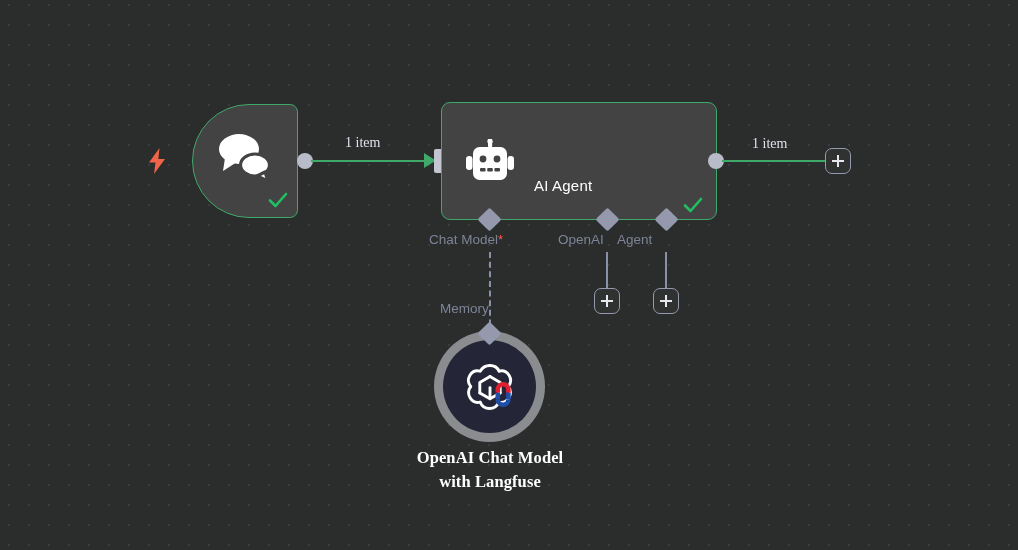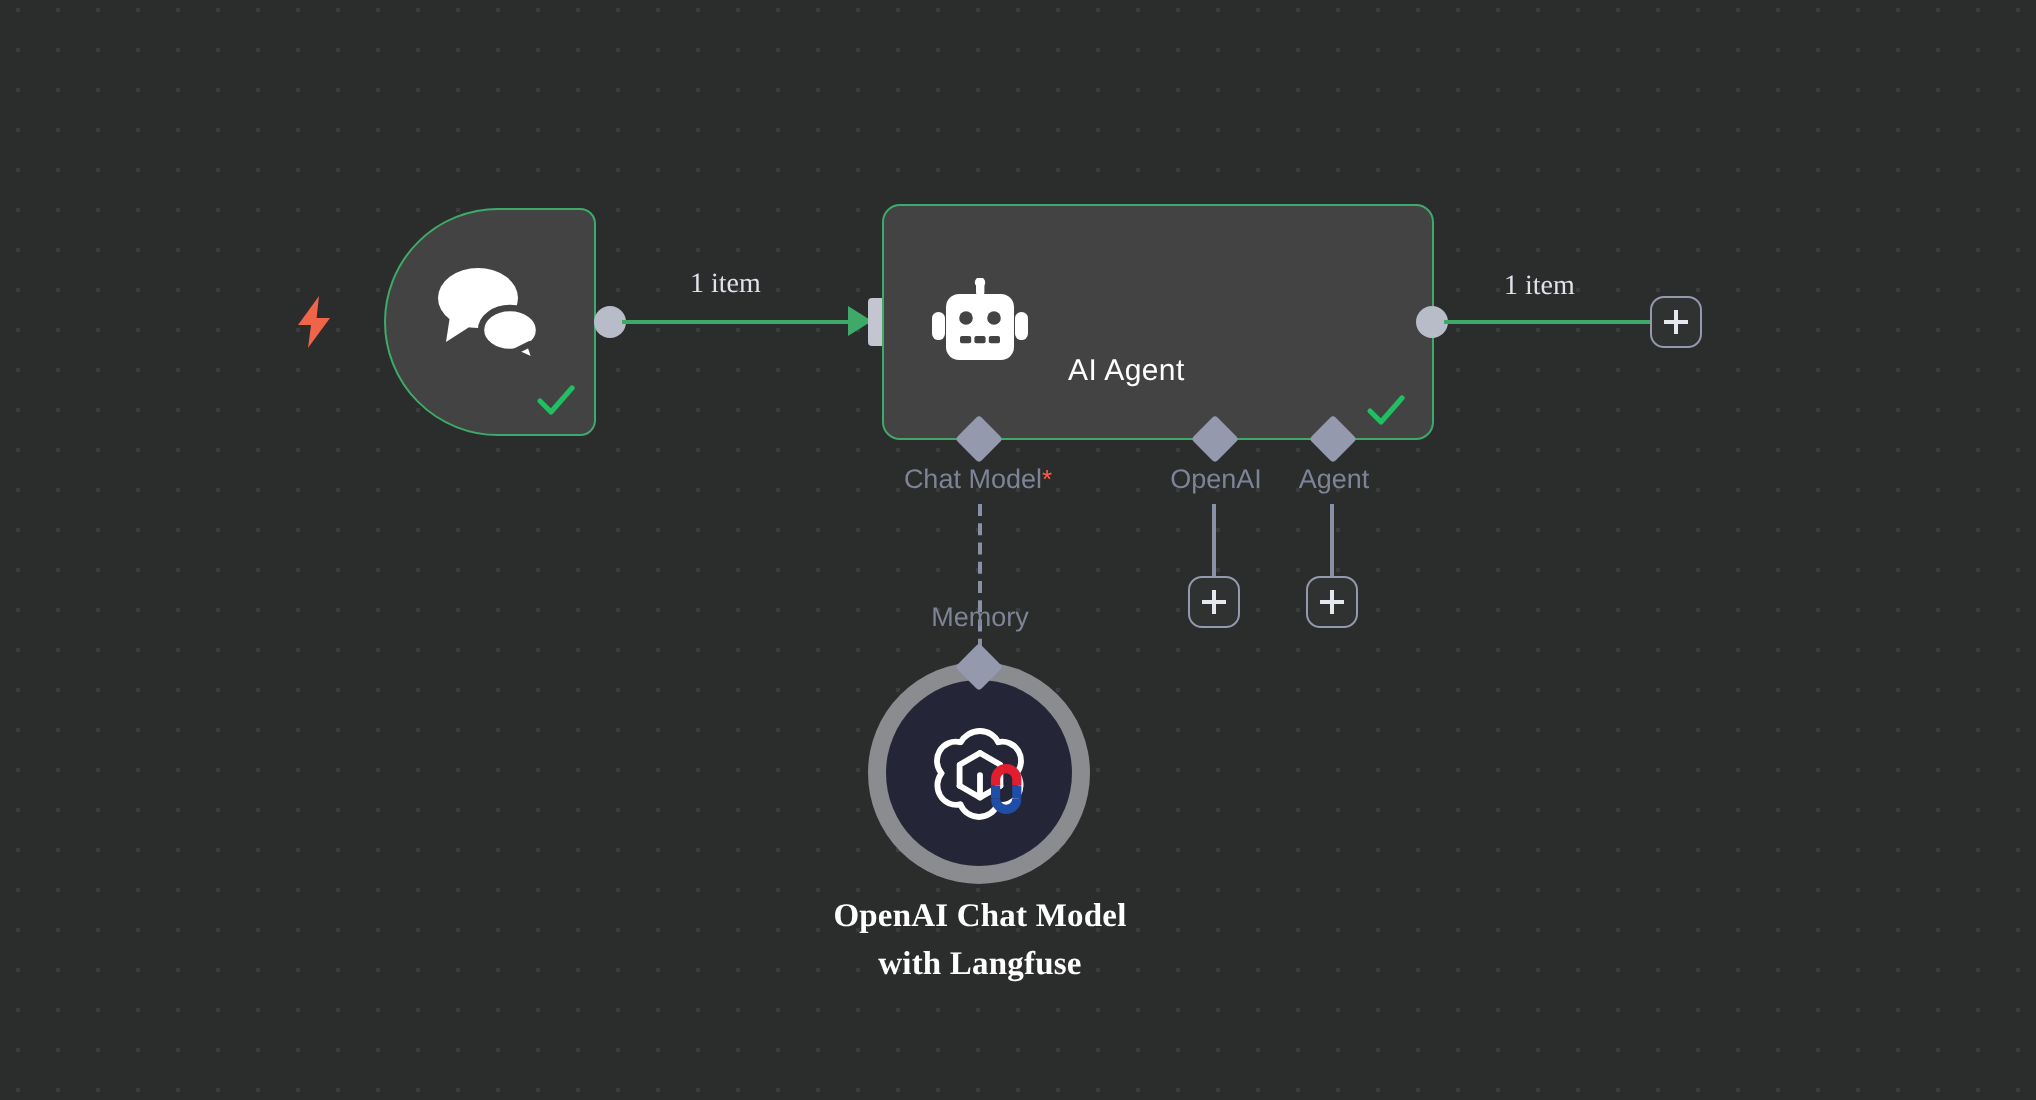--- a/index.html
+++ b/index.html
@@ -35,21 +35,20 @@
     font-size: 16.5px;
     line-height: 24px;
     letter-spacing: 0.1px;
     white-space: pre-line;
   }
   .port-label {
     position: absolute;
     color: #7d8496;
     font-size: 13.5px;
     line-height: 16px;
-    text-align: center;
     white-space: nowrap;
   }
   .req-star { color: #ff5b4a; font-size: 13px; }
 
   
   #trigger-node {
     left: 192px;
     top: 104px;
     width: 106px;
     height: 114px;

